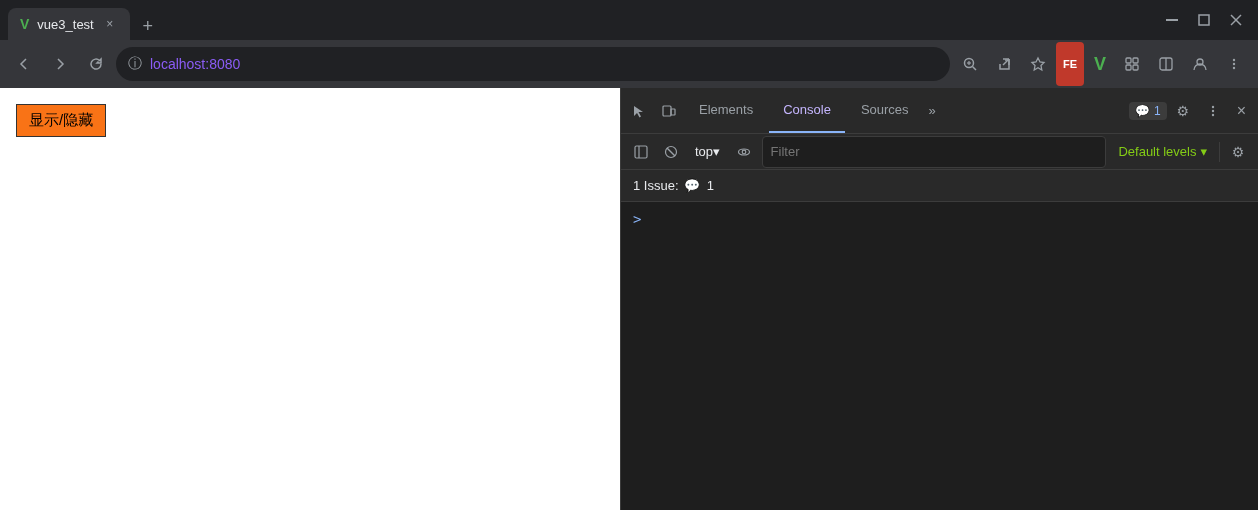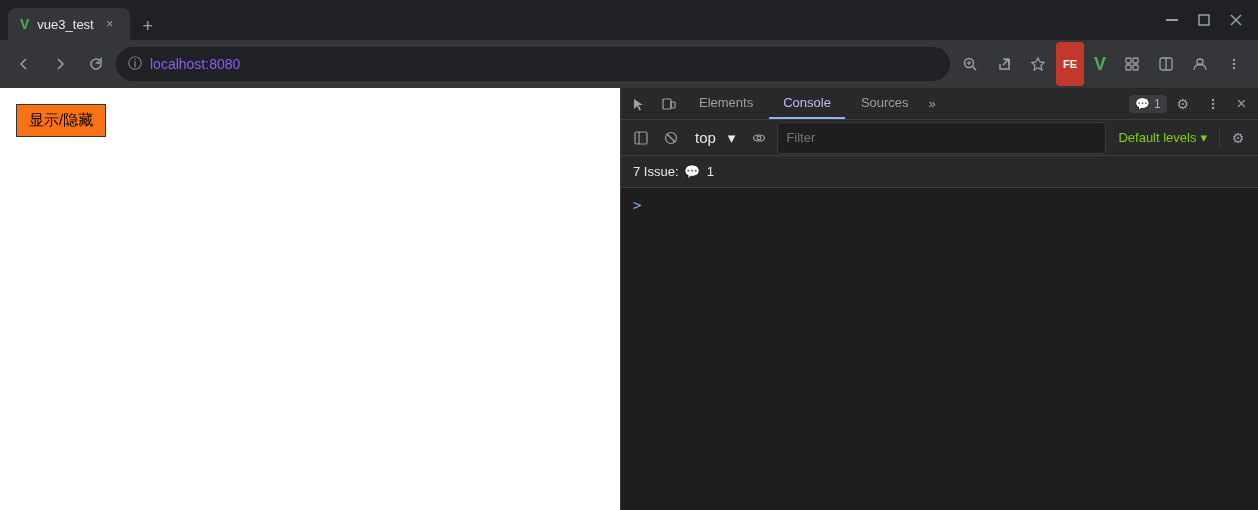--- a/index.html
+++ b/index.html
@@ -158,21 +158,21 @@
       display: flex;
       flex-direction: column;
       border-left: 1px solid #3c3c3c;
     }
 
     
     .devtools-toolbar {
       display: flex;
       align-items: center;
       background: #292929;
-      height: 32px;
+      height: 46px;
       border-bottom: 1px solid #3c3c3c;
       padding: 0 4px;
       gap: 2px;
     }
     .dt-tab {
       padding: 0 14px;
       height: 100%;
       display: flex;
       align-items: center;
       color: #9aa0a6;
@@ -233,23 +233,23 @@
       width: 24px; height: 24px;
       display: flex; align-items: center; justify-content: center;
       border-radius: 4px;
       cursor: pointer;
       color: #9aa0a6;
       font-size: 13px;
     }
     .context-selector {
       display: flex;
       align-items: center;
-      gap: 12px;
+      gap: 0;
       color: #e8eaed;
-      font-size: 15px;
+      font-size: 13px;
       cursor: pointer;
       padding: 2px 6px;
       border-radius: 4px;
     }
     .filter-input {
       flex: 1;
       background: #1e1e1e;
       border: 1px solid #3c3c3c;
       border-radius: 4px;
       padding: 3px 8px;
@@ -475,21 +475,21 @@
       <input class="filter-input" placeholder="Filter" style="">
       <div class="default-levels">
         <span>Default levels</span>
         <span>▾</span>
       </div>
       <div style="width:1px; height:20px; background:#3c3c3c;"></div>
       <div class="ct-gear">⚙</div>
     </div>
 
     <div class="issues-bar">
-      <span>7 Issue:</span>
+      <span>1 Issue:</span>
       <span class="issue-icon">💬</span>
       <span>1</span>
     </div>
 
     <div class="console-content">
       <span class="console-prompt">&gt;</span>
     </div>
 
   </div>
 </div>

